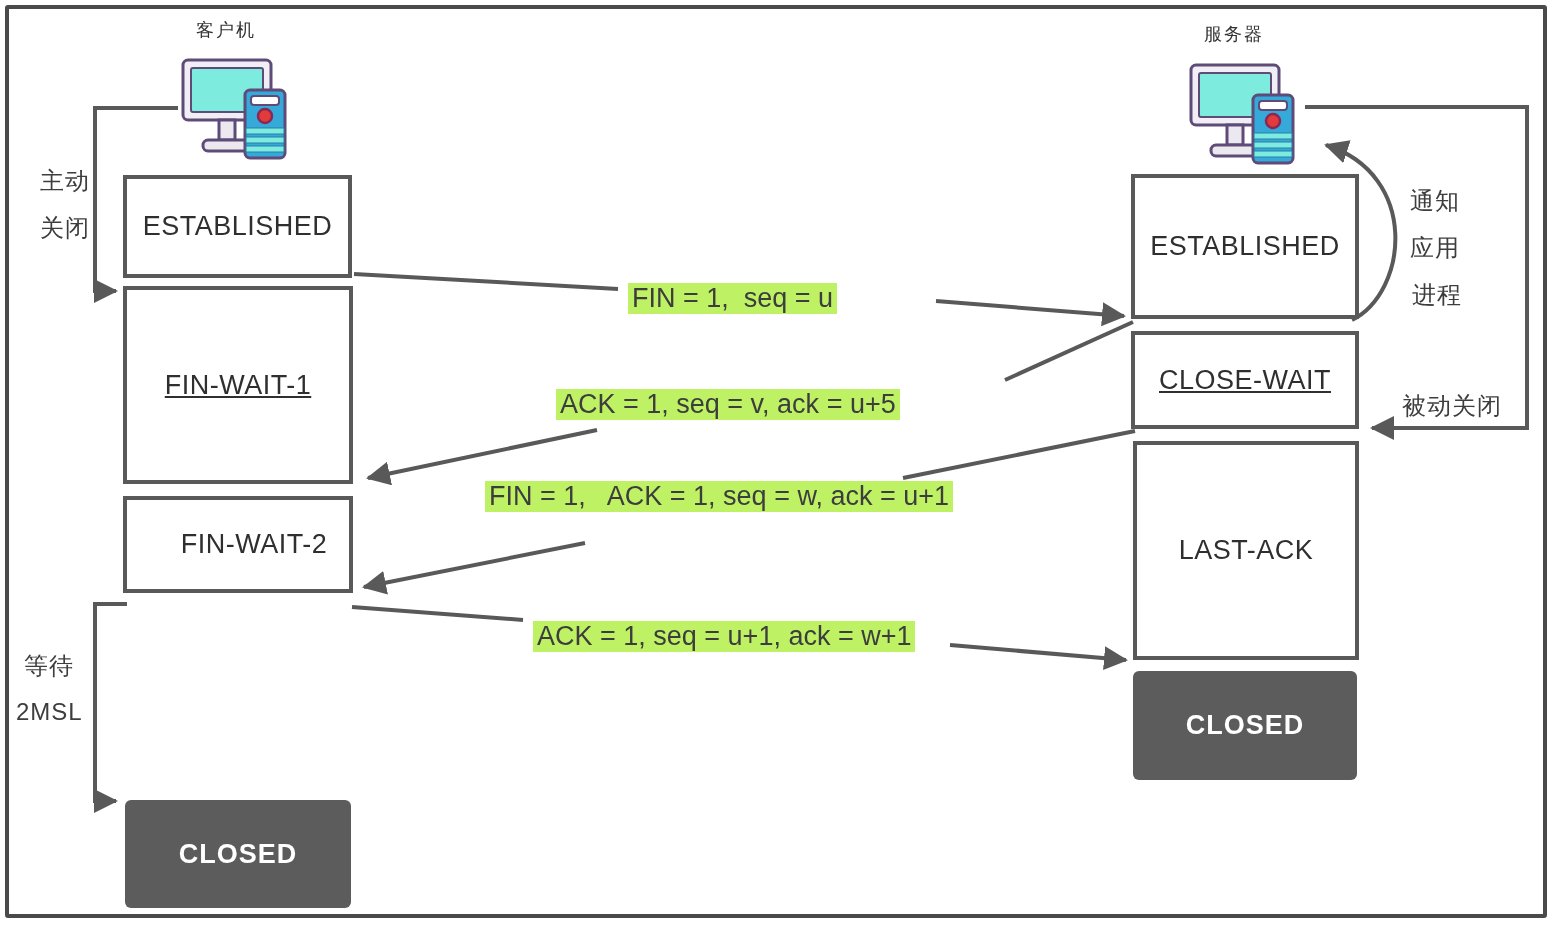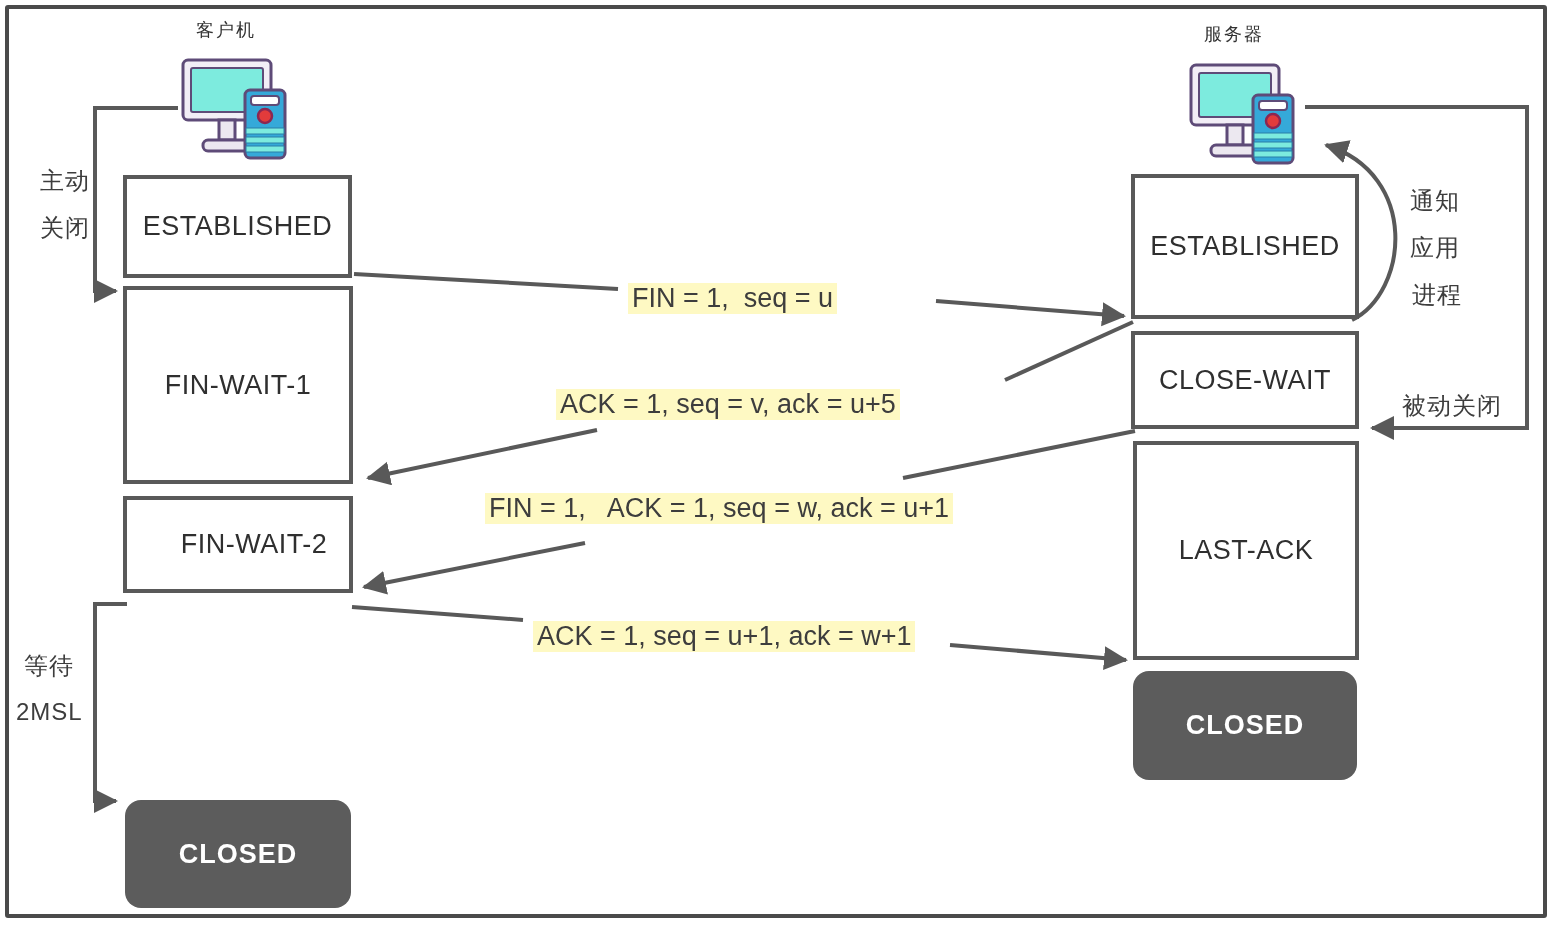--- a/index.html
+++ b/index.html
@@ -11,42 +11,42 @@
     position:absolute;left:5px;top:5px;width:1542px;height:913px;
     border:4px solid #4a4a4a;border-radius:3px;box-sizing:border-box;
   }
   .lines{position:absolute;left:0;top:0;width:1556px;height:927px;}
   .state{
     position:absolute;box-sizing:border-box;border:4px solid #595959;background:#ffffff;
     display:flex;align-items:center;justify-content:center;
     font-size:27px;color:#2f2f2f;letter-spacing:0.5px;
   }
   .state.closed{
-    background:#5c5c5c;border:none;border-radius:16px;color:#ffffff;
+    background:#5c5c5c;border:none;border-radius:6px;color:#ffffff;
     font-weight:600;letter-spacing:1px;
   }
   .host-title{
     position:absolute;font-size:18px;color:#333333;letter-spacing:2px;
   }
   .msg{
-    position:absolute;font-size:27px;color:#3d3d3d;background:#fef9c3;
+    position:absolute;font-size:27px;color:#3d3d3d;background:#bef264;
     padding:0 4px;white-space:pre;
   }
   .cn{
     position:absolute;font-size:24px;color:#3d3d3d;letter-spacing:1px;white-space:nowrap;
   }
   
   .c-est {left:123px;top:175px;width:229px;height:103px;}
-  .c-fw1 {left:123px;top:286px;width:230px;height:198px;}
+  .c-fw1 {left:123px;top:286px;width:230px;height:198px;text-decoration:underline;}
   .c-fw2 {left:123px;top:496px;width:230px;height:97px;padding-left:32px;}
   .c-tw  {left:123px;top:603px;width:229px;height:188px;}
   .c-cl  {left:125px;top:800px;width:226px;height:108px;}
   
   .s-est {left:1131px;top:174px;width:228px;height:145px;}
-  .s-cw  {left:1131px;top:331px;width:228px;height:98px;}
+  .s-cw  {left:1131px;top:331px;width:228px;height:98px;text-decoration:underline;}
   .s-la  {left:1133px;top:441px;width:226px;height:219px;align-items:center;}
   .s-cl  {left:1133px;top:671px;width:224px;height:109px;}
 </style>
 </head>
 <body>
 
 <div id="stage">
 
   <div class="frame"></div>
 
@@ -120,21 +120,21 @@
   </div>
   <div class="state s-la">
     <span>LAST-ACK</span>
   </div>
   <div class="state closed s-cl">
     <span>CLOSED</span>
   </div>
 
   <div class="msg" style="left:628px;top:283px">FIN = 1,  seq = u</div>
   <div class="msg" style="left:556px;top:389px">ACK = 1, seq = v, ack = u+5</div>
-  <div class="msg" style="left:485px;top:493px">FIN = 1,   ACK = 1, seq = w, ack = u+1</div>
+  <div class="msg" style="left:485px;top:481px">FIN = 1,   ACK = 1, seq = w, ack = u+1</div>
   <div class="msg" style="left:533px;top:621px">ACK = 1, seq = u+1, ack = w+1</div>
 
   <div class="cn" style="left:40px;top:165px">主动</div>
   <div class="cn" style="left:40px;top:212px">关闭</div>
   <div class="cn" style="left:24px;top:650px">等待</div>
   <div class="cn" style="left:16px;top:698px">2MSL</div>
   <div class="cn" style="left:1410px;top:185px">通知</div>
   <div class="cn" style="left:1410px;top:232px">应用</div>
   <div class="cn" style="left:1412px;top:279px">进程</div>
   <div class="cn" style="left:1402px;top:390px">被动关闭</div>

